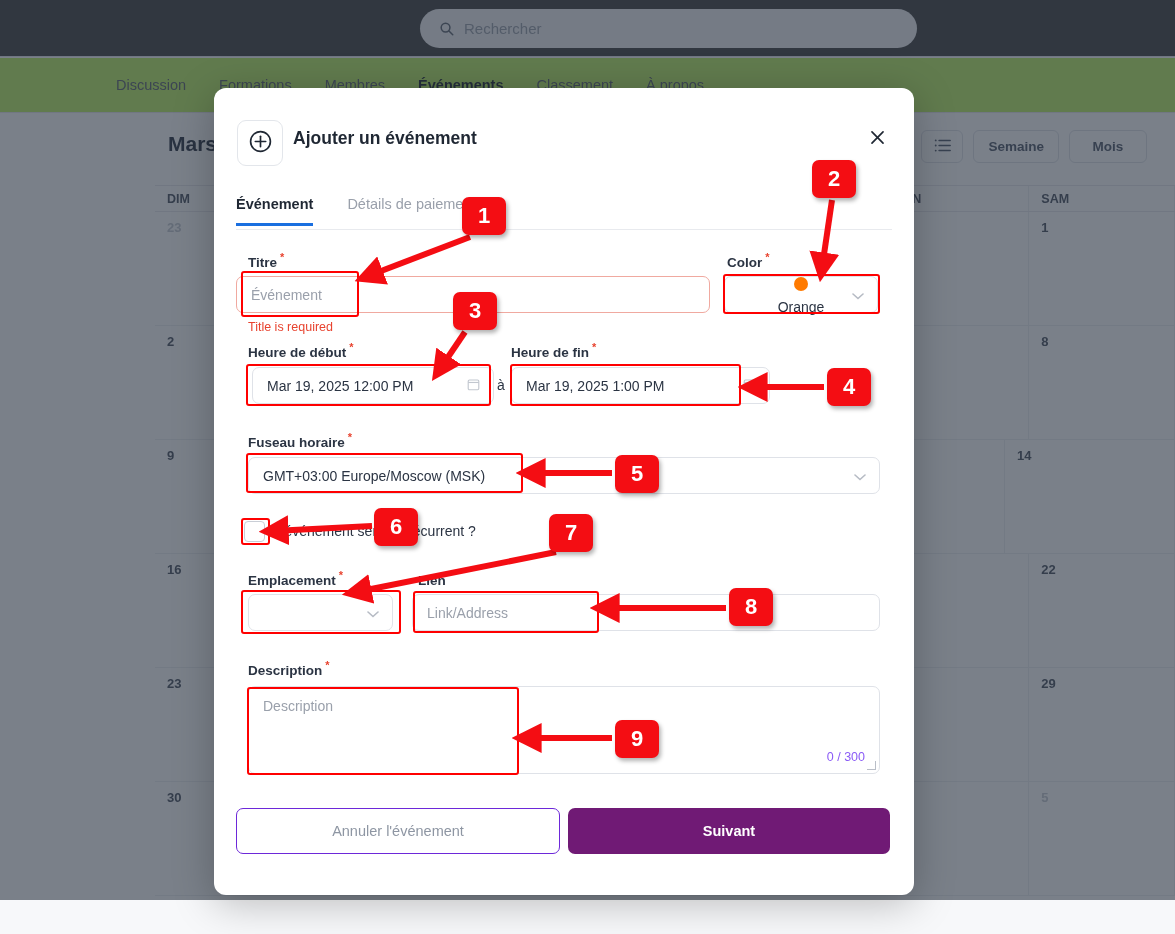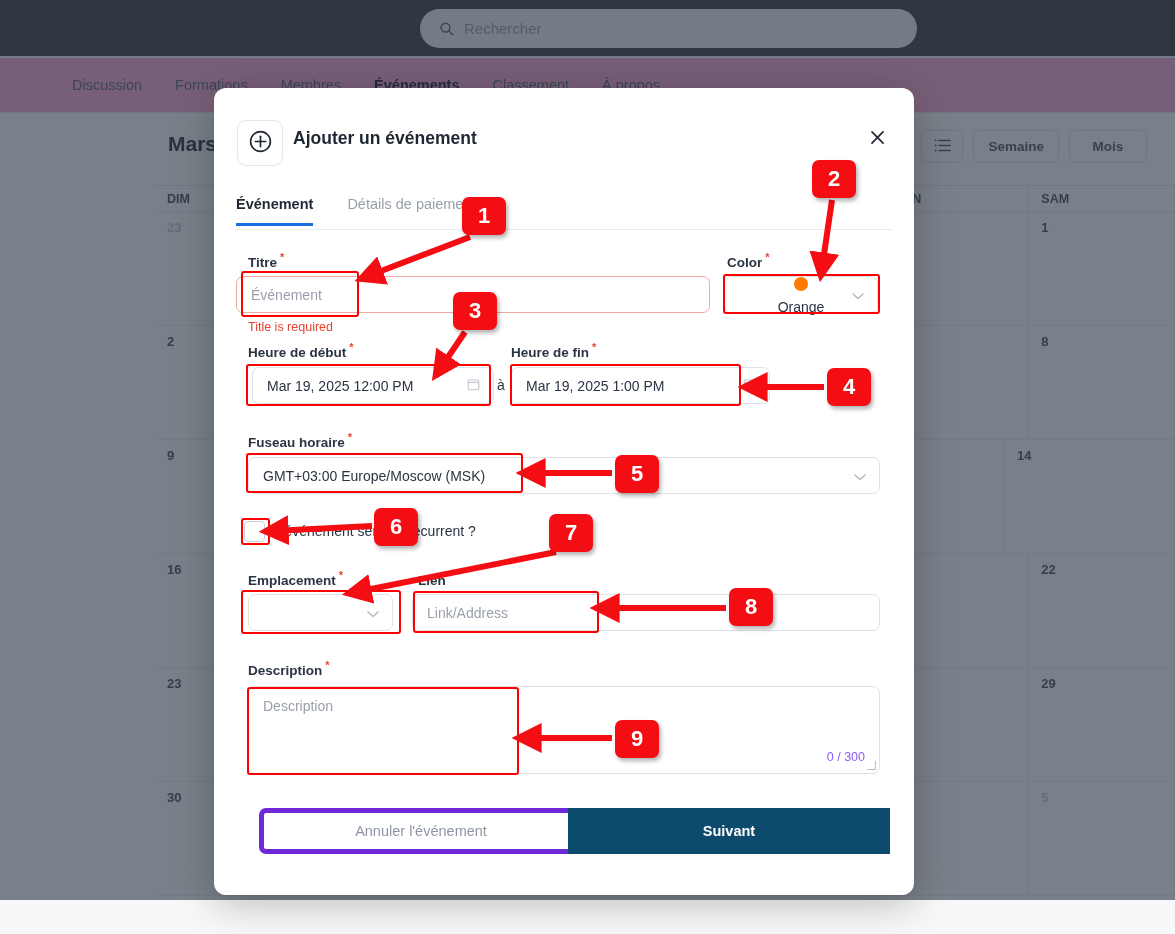--- a/index.html
+++ b/index.html
@@ -24,22 +24,22 @@
   #bg-search {
     position:absolute; left:420px; top:9px; width:497px; height:39px;
     background:#f1f2f5; border-radius:20px;
     display:flex; align-items:center; padding-left:19px; gap:10px;
   }
   #bg-search .sicon { width:15px; height:15px; flex:none; }
   #bg-search .stext { color:#9aa0ab; font-size:15px; }
 
   #bg-nav {
     position:absolute; left:0; top:58px; width:1175px; height:55px;
-    background:#f9a8d4; border-bottom:1px solid #e6e8ec;
-    display:flex; align-items:center; padding-left:72px; gap:33px;
+    background:#bef264; border-bottom:1px solid #e6e8ec;
+    display:flex; align-items:center; padding-left:116px; gap:33px;
   }
   #bg-nav .navitem { font-size:14.5px; color:#5c6470; white-space:nowrap; }
   #bg-nav .navitem.active { color:#1f2733; font-weight:bold; }
   #cal-title {
     position:absolute; left:168px; top:132px;
     font-size:21px; font-weight:bold; color:#2b3443; white-space:nowrap;
   }
   #cal-viewctl { position:absolute; right:28px; top:130px; display:flex; gap:10px; align-items:center; }
   .vbtn {
     height:33px; min-width:78px; border:1px solid #dfe2e8; border-radius:6px;
@@ -148,27 +148,27 @@
   #desc-ph { position:absolute; left:14px; top:11px; font-size:14px; color:#9aa0ab; }
   #desc-count { position:absolute; right:14px; bottom:9px; font-size:12.5px; color:#8b5cf6; }
   #desc-resize {
     position:absolute; right:3px; bottom:3px; width:9px; height:9px;
     border-right:1.5px solid #b9bec7; border-bottom:1.5px solid #b9bec7;
     transform:rotate(0deg);
   }
 
   #btn-cancel {
     position:absolute; left:236px; top:808px; width:324px; height:46px;
-    border:5px solid #6d28d9; border-radius:7px; background:#fff;
+    border:1px solid #6d28d9; border-radius:7px; background:#fff;
     display:flex; align-items:center; justify-content:center;
-    font-size:14.5px; color:#8e96a3; cursor:pointer;margin-left:23px;
+    font-size:14.5px; color:#8e96a3; cursor:pointer;
   }
   #btn-next {
     position:absolute; left:568px; top:808px; width:322px; height:46px;
-    border-radius:0; background:#0c4a6e;
+    border-radius:7px; background:#701a75;
     display:flex; align-items:center; justify-content:center;
     font-size:14.5px; color:#fff; font-weight:bold; cursor:pointer;
   }
 
   
   #anno { position:absolute; left:0; top:0; width:1175px; height:934px; pointer-events:none; }
   .hl { position:absolute; border:2.5px solid #ff0000; border-radius:3px; }
   .badge {
     position:absolute; background:#f40d13; color:#fff; border-radius:7px;
     font-size:22px; font-weight:bold;

